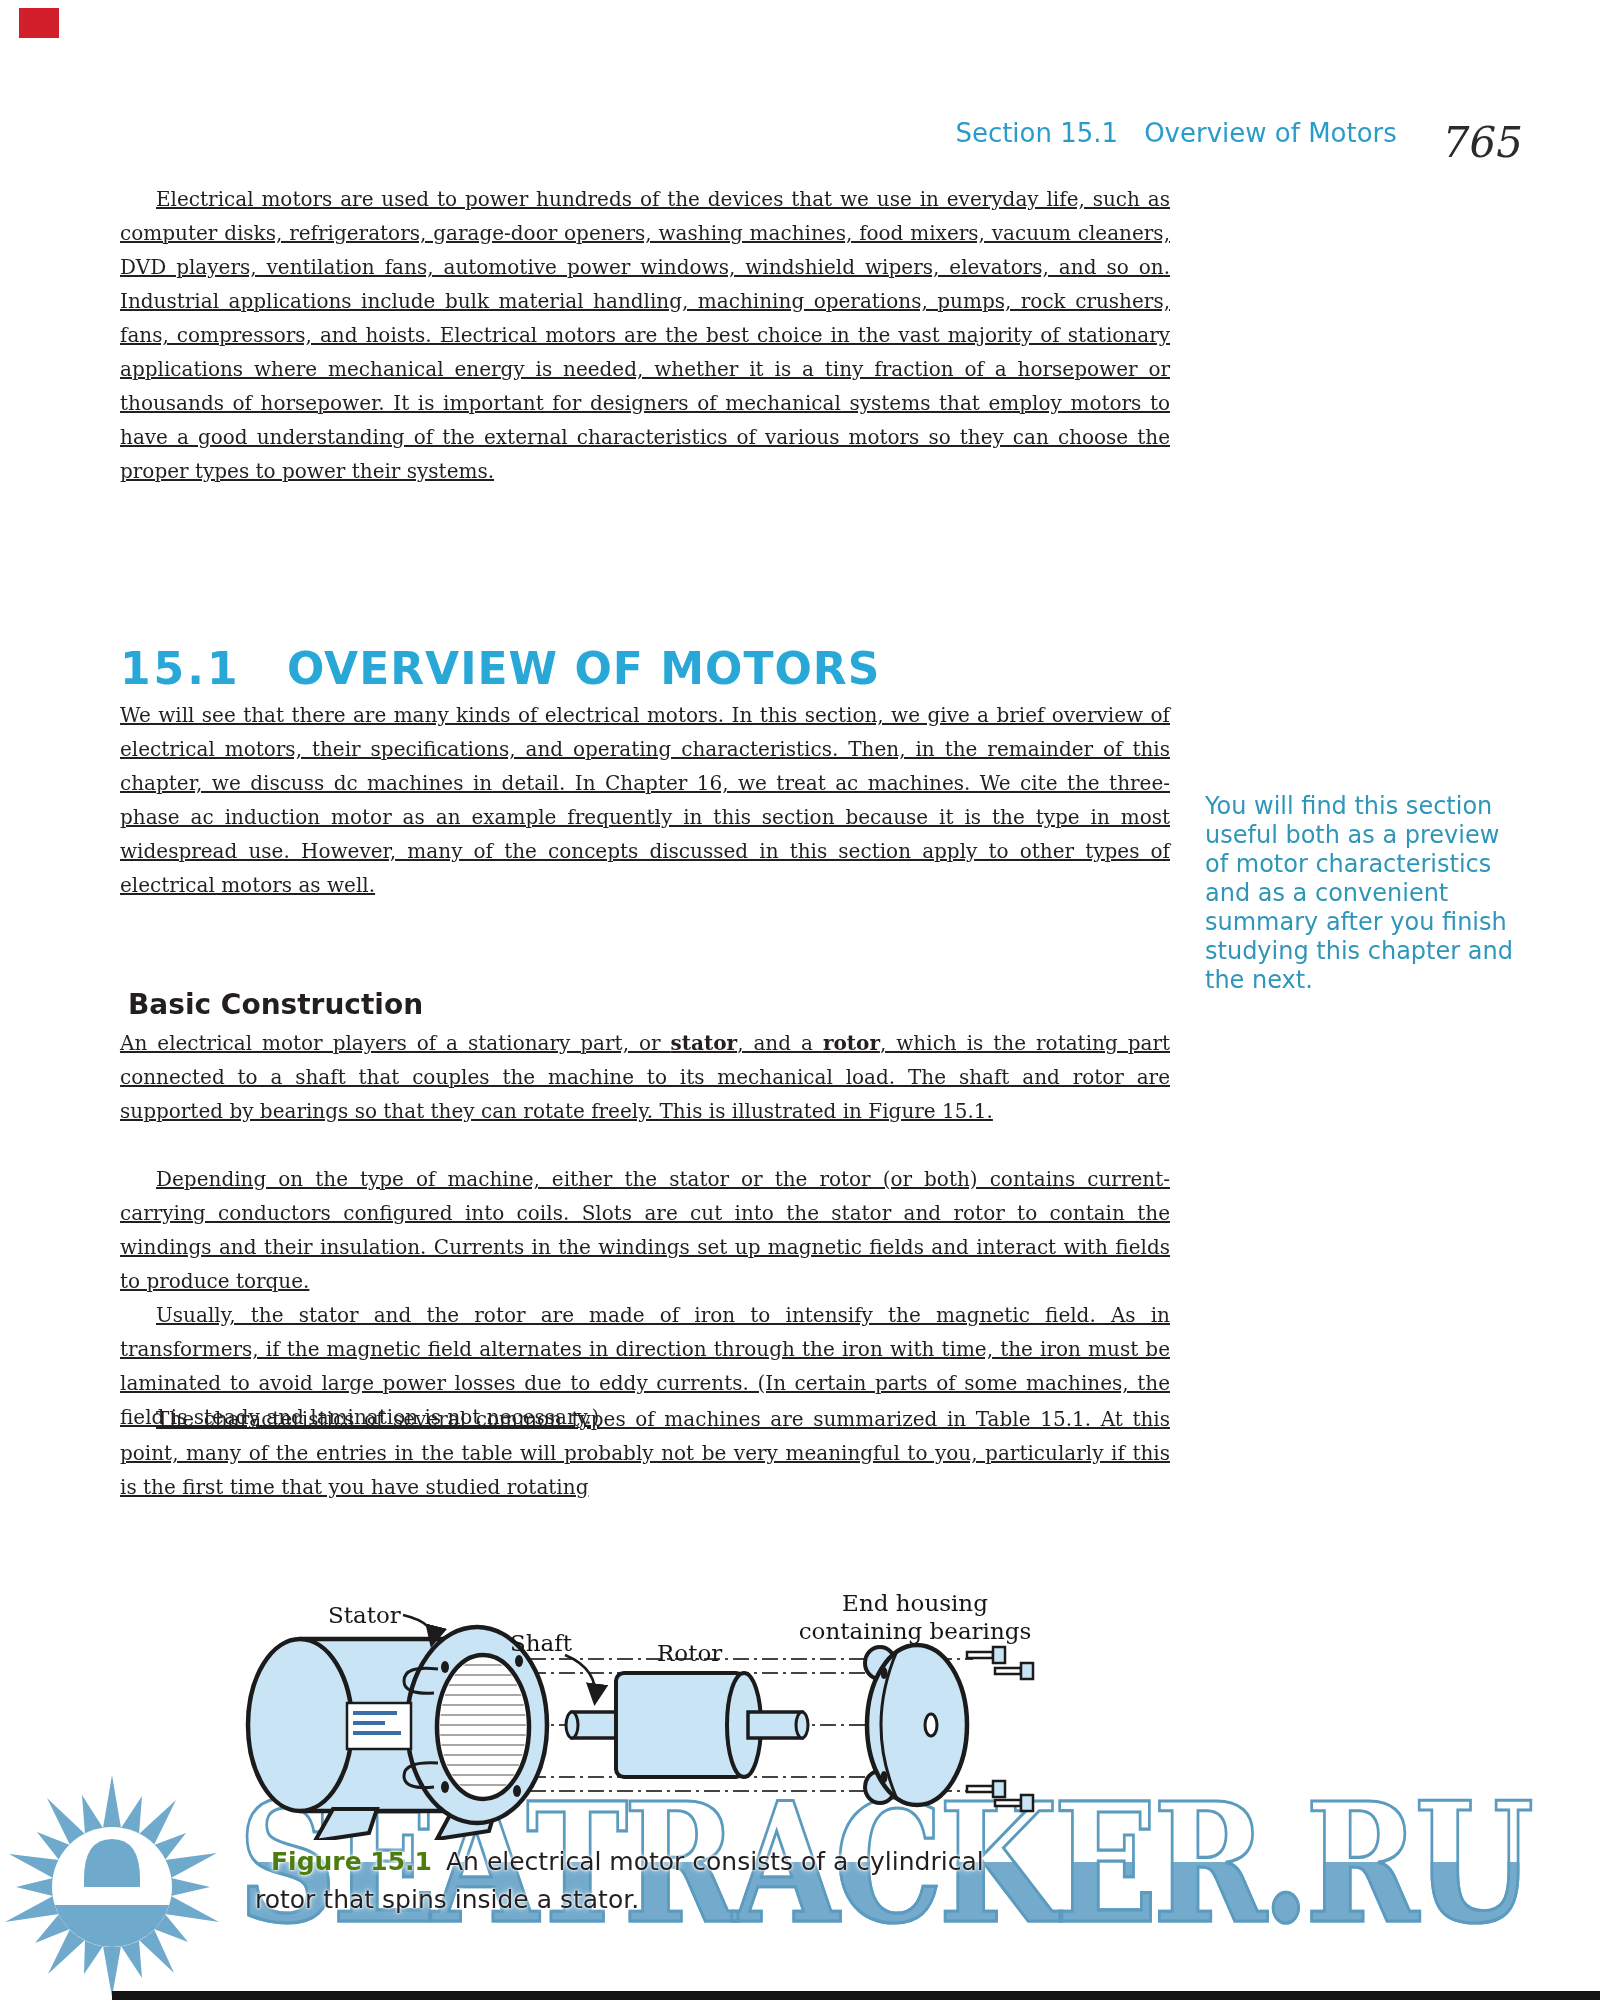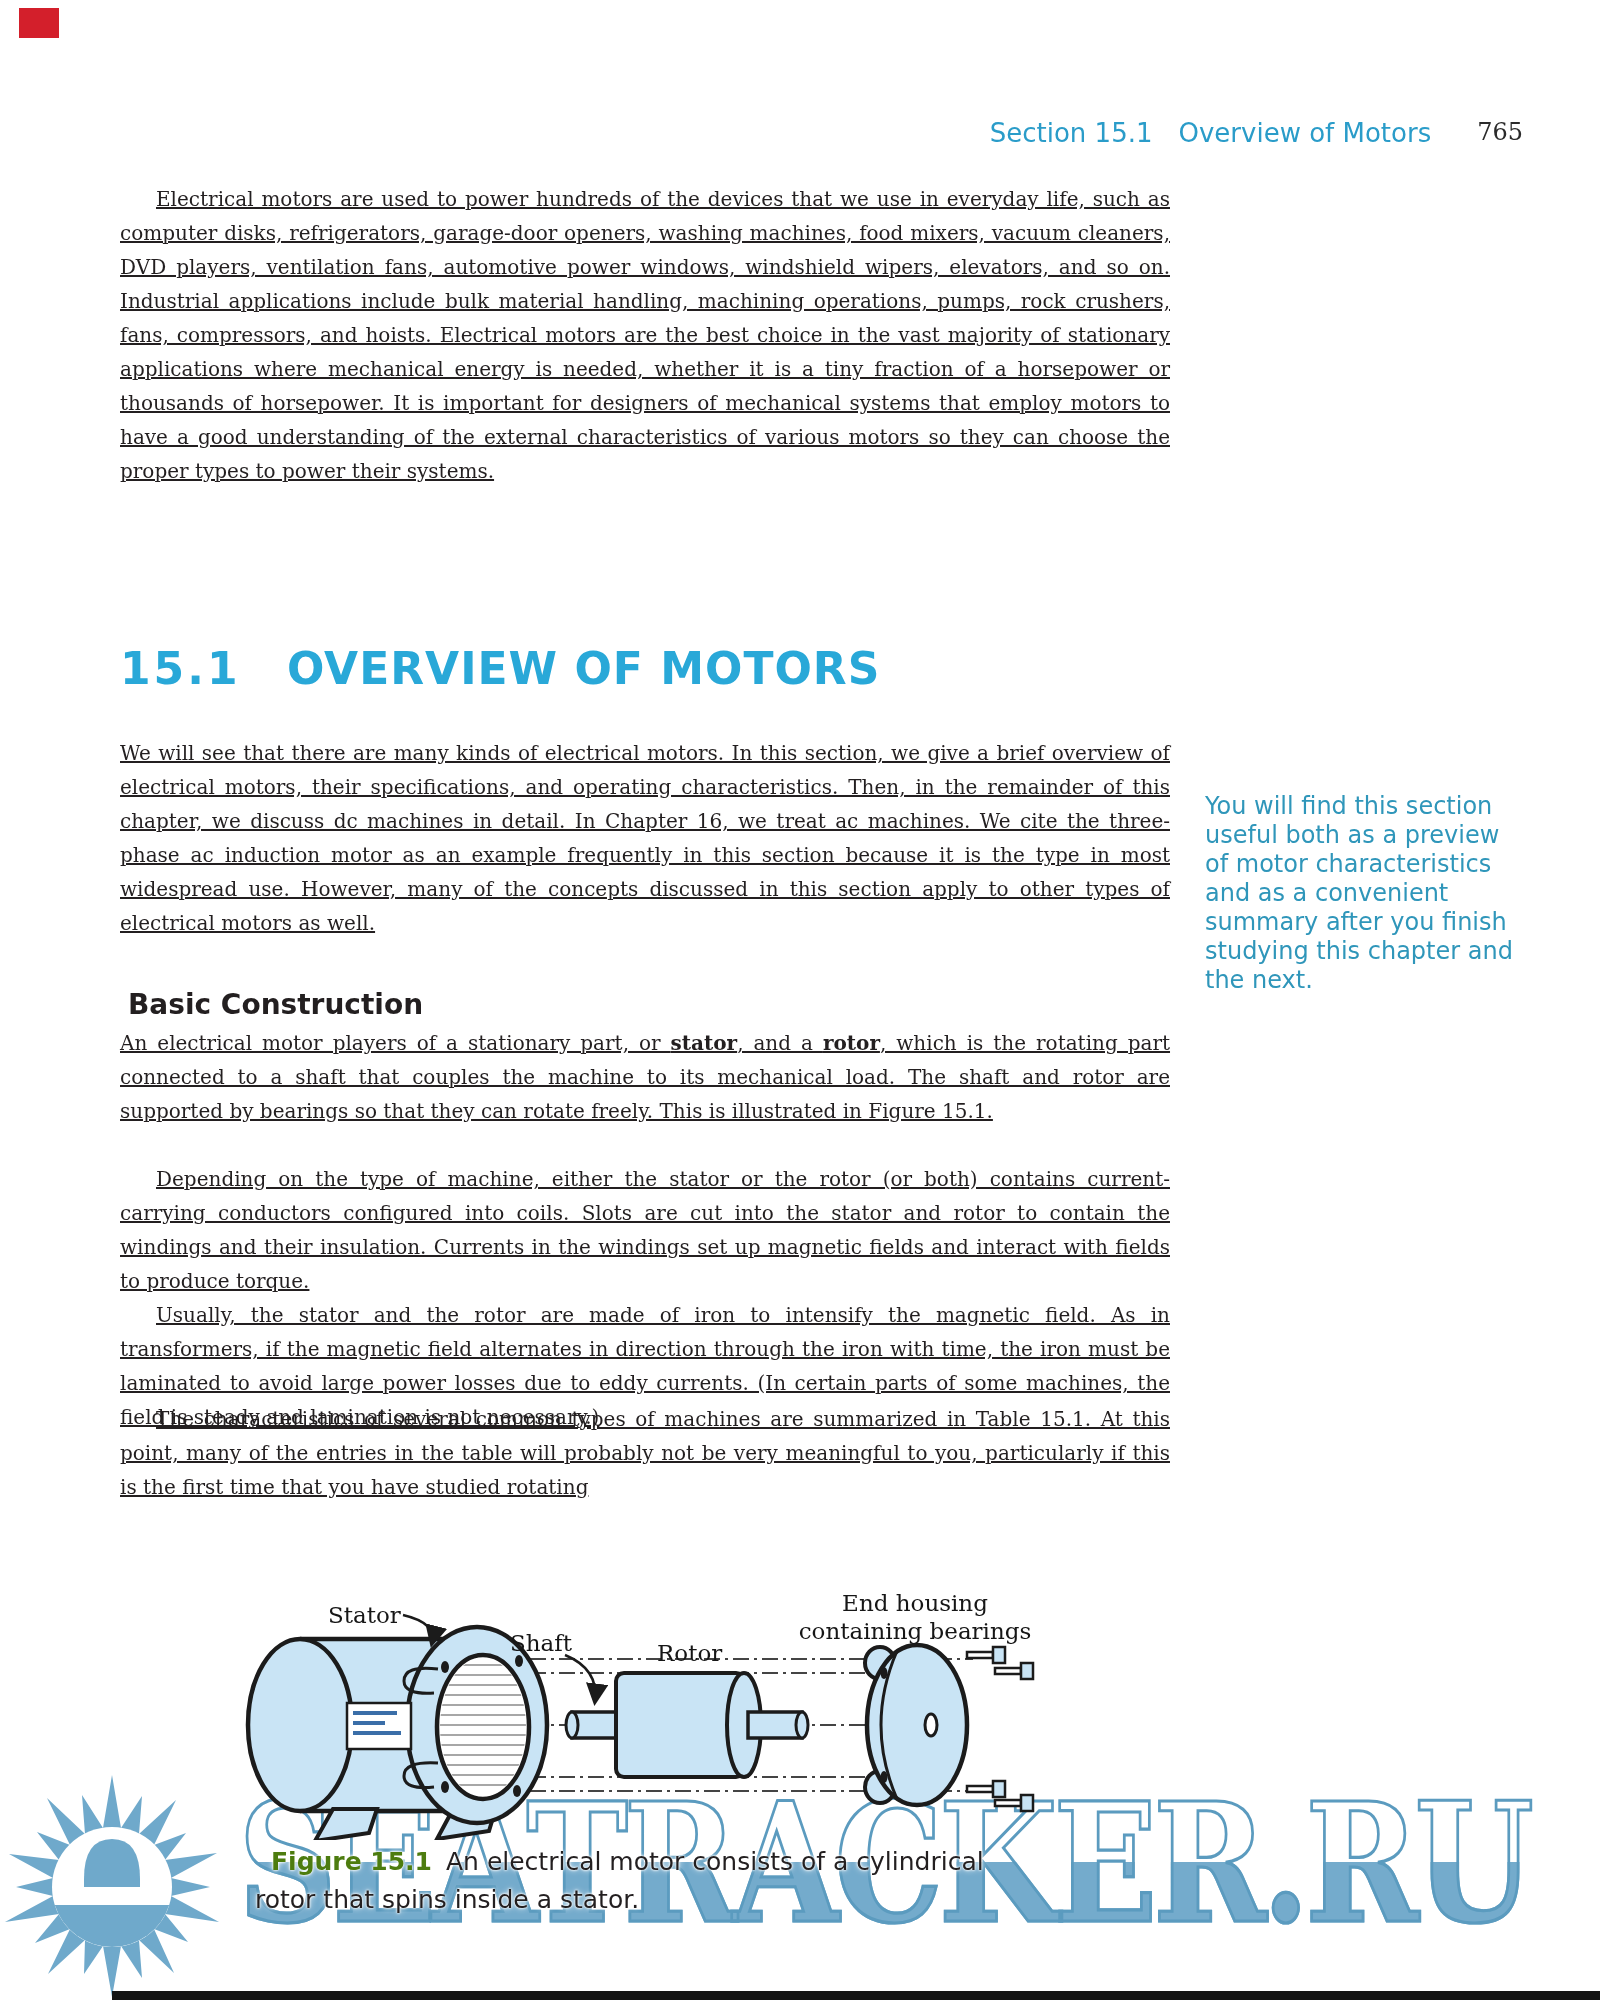--- a/index.html
+++ b/index.html
@@ -15,30 +15,30 @@
   .running-head{
     position:absolute;left:120px;top:118px;width:1403px;
     display:flex;justify-content:flex-end;align-items:flex-start;
     font-family:"DejaVu Sans","Liberation Sans",sans-serif;
     font-size:26px;color:#2a9cc9;
   }
   .rh-section{margin-right:26px;}
   .rh-title{margin-right:46px;}
   .rh-page{
     font-family:"DejaVu Serif","Liberation Serif",serif;
-    font-size:24px;color:#2b2b2b;
+    font-size:42px;color:#2b2b2b;font-style:italic;
   }
   
   .body-para{
     position:absolute;left:120px;width:1050px;margin:0;
     font-size:20px;line-height:34px;text-align:justify;text-decoration:underline;
   }
   .indent{text-indent:36px;}
   .pos-intro{top:182px;}
-  .pos-overview{top:736px;}
+  .pos-overview{top:698px;}
   .pos-p1{top:1026px;}
   .pos-p2{top:1162px;}
   .pos-p3{top:1298px;}
   .pos-p4{top:1402px;}
   
   .sec-heading{
     position:absolute;left:120px;top:643px;margin:0;
     font-family:"DejaVu Sans","Liberation Sans",sans-serif;
     font-size:44px;font-weight:bold;color:#29a8d8;letter-spacing:1px;
   }

